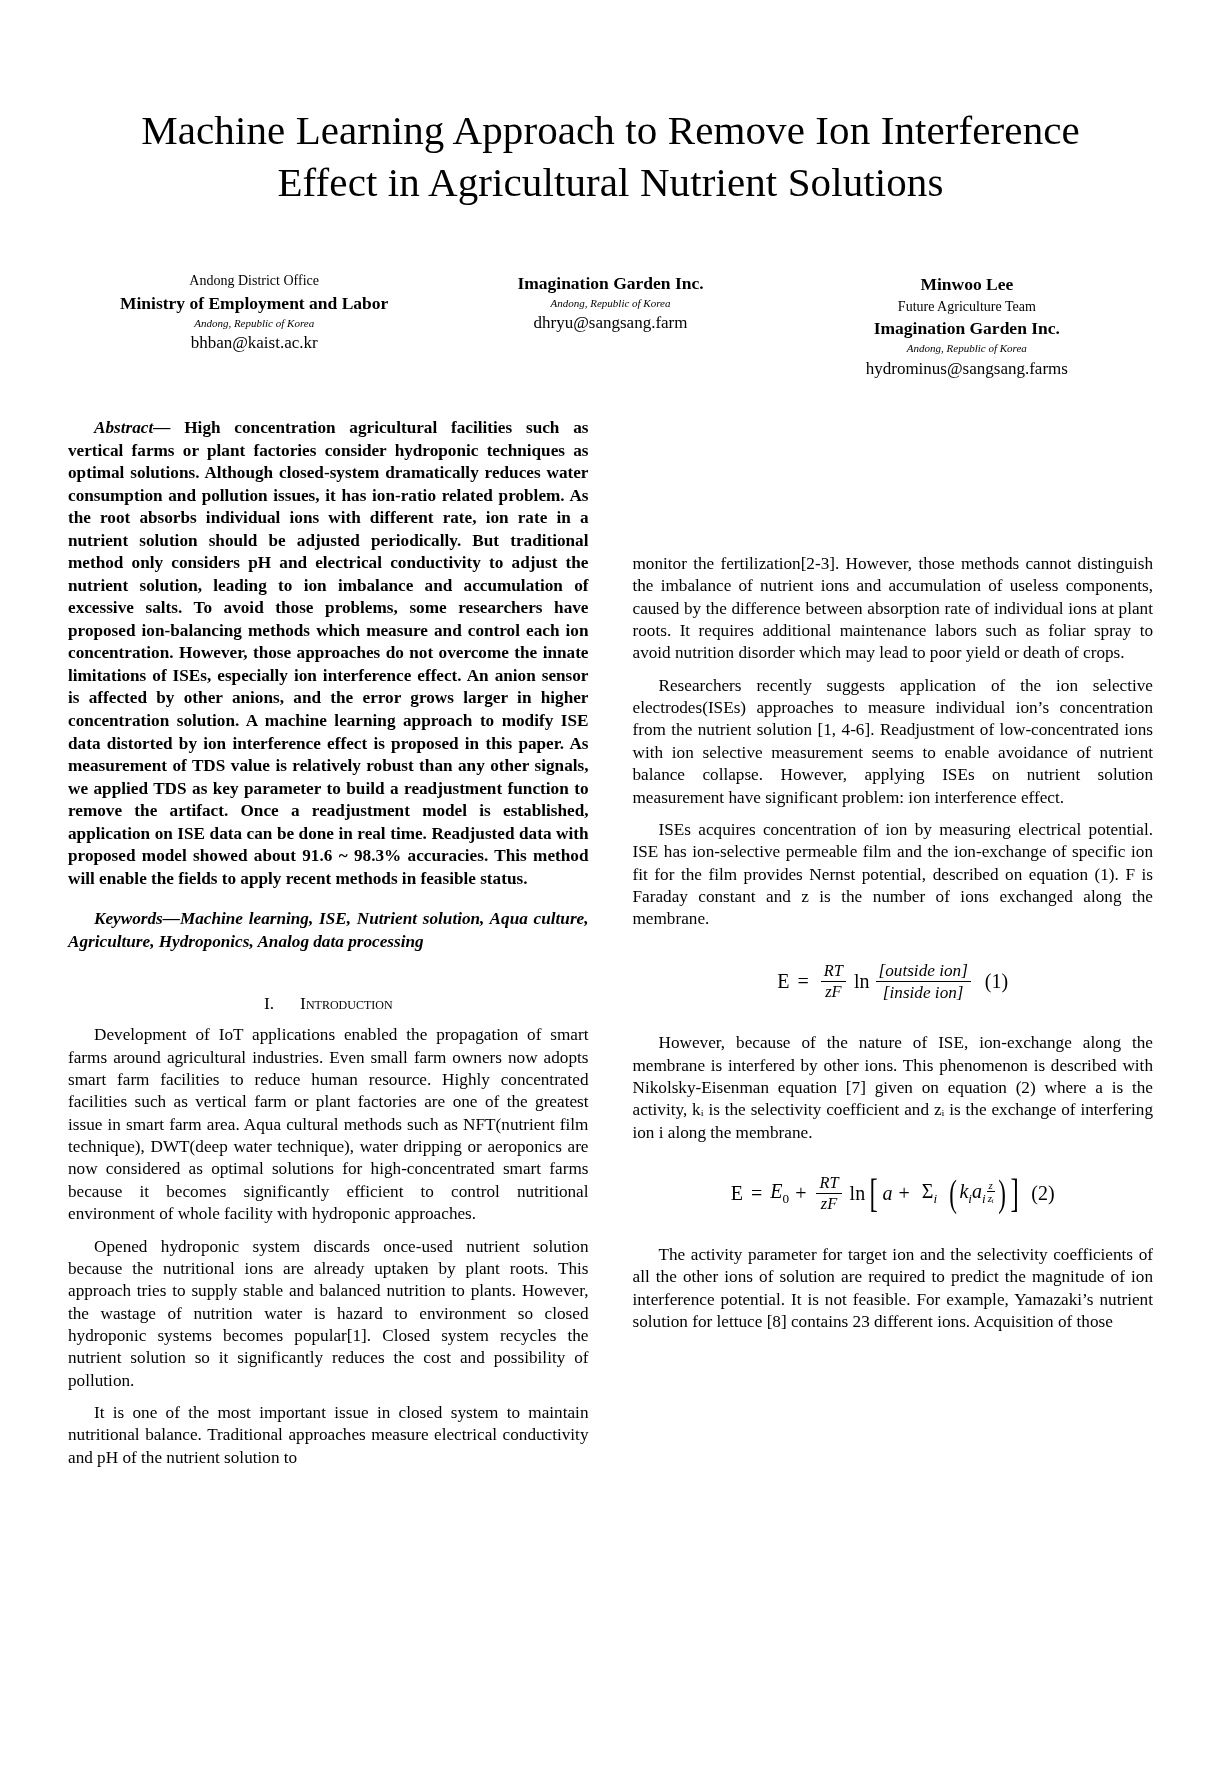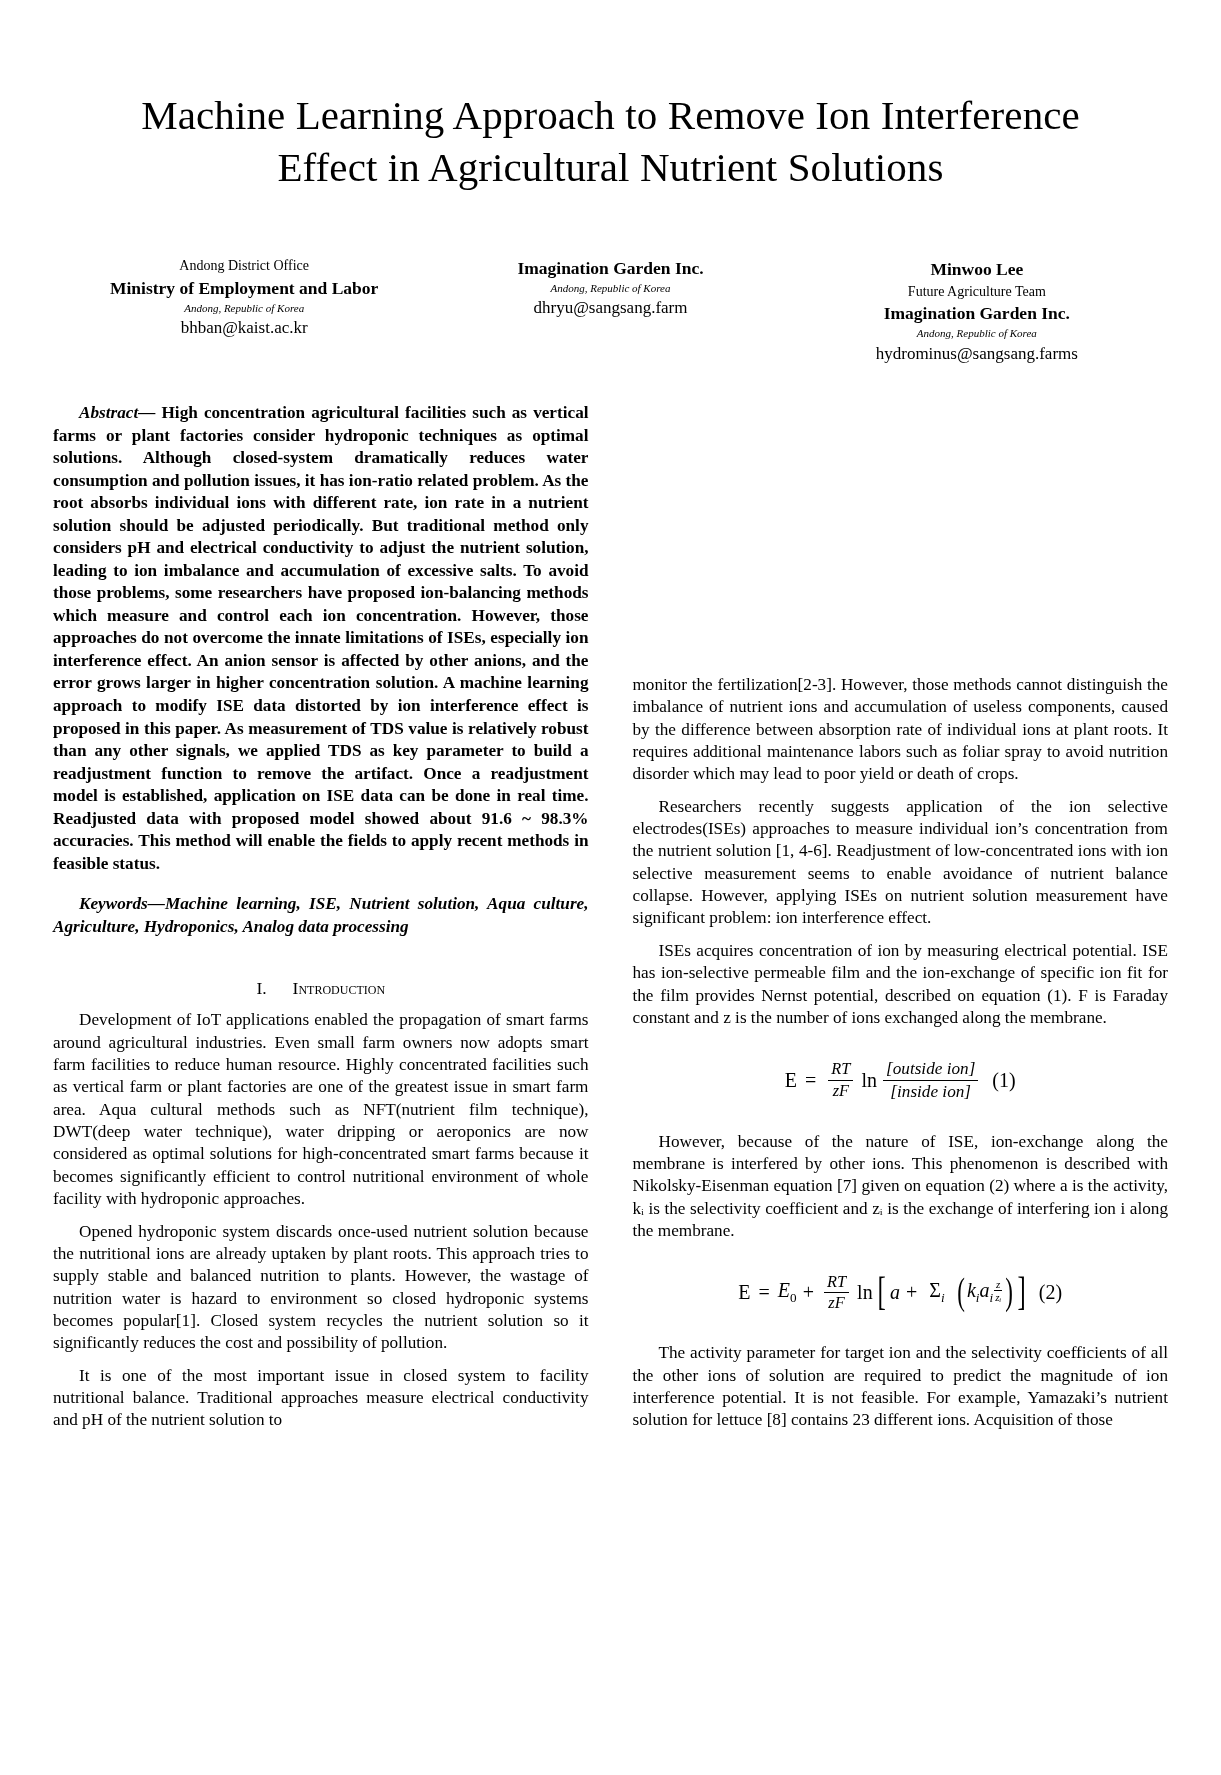--- a/index.html
+++ b/index.html
@@ -11,21 +11,21 @@
     font-family: "Liberation Serif", "DejaVu Serif", serif;
     color: #000000;
   }
   .page {
     position: relative;
     width: 1221px;
     height: 1723px;
     background: #ffffff;
     overflow: hidden;
     box-sizing: border-box;
-    padding: 1px;
+    padding: 16px;
   }
 
   
   .title-block {
     padding: 88px 95px 0 95px;
   }
   .paper-title {
     font-size: 41px;
     line-height: 1.28;
     text-align: center;
@@ -66,21 +66,21 @@
   }
   .author-email {
     font-size: 17px;
   }
 
   
   .columns {
     display: flex;
     margin: 36px 52px 0 52px;
     gap: 44px;
-    align-items: flex-end;
+    align-items: center;
   }
   .col {
     flex: 1 1 0;
     min-width: 0;
   }
 
   p {
     margin: 0 0 10px 0;
     font-size: 17.2px;
     line-height: 1.30;
@@ -220,21 +220,21 @@
     <div class="col">
 
       <p class="abstract"><span class="lead">Abstract—</span><span> High concentration agricultural facilities such as vertical farms or plant factories consider hydroponic techniques as optimal solutions. Although closed-system dramatically reduces water consumption and pollution issues, it has ion-ratio related problem. As the root absorbs individual ions with different rate, ion rate in a nutrient solution should be adjusted periodically. But traditional method only considers pH and electrical conductivity to adjust the nutrient solution, leading to ion imbalance and accumulation of excessive salts. To avoid those problems, some researchers have proposed ion-balancing methods which measure and control each ion concentration. However, those approaches do not overcome the innate limitations of ISEs, especially ion interference effect. An anion sensor is affected by other anions, and the error grows larger in higher concentration solution. A machine learning approach to modify ISE data distorted by ion interference effect is proposed in this paper. As measurement of TDS value is relatively robust than any other signals, we applied TDS as key parameter to build a readjustment function to remove the artifact. Once a readjustment model is established, application on ISE data can be done in real time. Readjusted data with proposed model showed about 91.6 ~ 98.3% accuracies. This method will enable the fields to apply recent methods in feasible status.</span></p>
 
       <p class="keywords">Keywords—Machine learning, ISE, Nutrient solution, Aqua culture, Agriculture, Hydroponics, Analog data processing</p>
 
       <div class="section-head"><span class="num">I.</span><span>Introduction</span></div>
 
       <p class="indent">Development of IoT applications enabled the propagation of smart farms around agricultural industries. Even small farm owners now adopts smart farm facilities to reduce human resource. Highly concentrated facilities such as vertical farm or plant factories are one of the greatest issue in smart farm area. Aqua cultural methods such as NFT(nutrient film technique), DWT(deep water technique), water dripping or aeroponics are now considered as optimal solutions for high-concentrated smart farms because it becomes significantly efficient to control nutritional environment of whole facility with hydroponic approaches.</p>
       <p class="indent">Opened hydroponic system discards once-used nutrient solution because the nutritional ions are already uptaken by plant roots. This approach tries to supply stable and balanced nutrition to plants. However, the wastage of nutrition water is hazard to environment so closed hydroponic systems becomes popular[1]. Closed system recycles the nutrient solution so it significantly reduces the cost and possibility of pollution.</p>
-      <p class="indent">It is one of the most important issue in closed system to facility nutritional balance. Traditional approaches measure electrical conductivity and pH of the nutrient solution to</p>
+      <p class="indent">It is one of the most important issue in closed system to maintain nutritional balance. Traditional approaches measure electrical conductivity and pH of the nutrient solution to</p>
 
     </div>
 
     <div class="col">
 
       <p>monitor the fertilization[2-3]. However, those methods cannot distinguish the imbalance of nutrient ions and accumulation of useless components, caused by the difference between absorption rate of individual ions at plant roots. It requires additional maintenance labors such as foliar spray to avoid nutrition disorder which may  lead to poor yield or death of crops.</p>
       <p class="indent">Researchers recently suggests application of the ion selective electrodes(ISEs) approaches to measure individual ion’s concentration from the nutrient solution [1, 4-6]. Readjustment of low-concentrated ions with ion selective measurement seems to enable avoidance of nutrient balance collapse. However, applying ISEs on nutrient solution measurement have significant problem: ion interference effect.</p>
       <p class="indent">ISEs acquires concentration of ion by measuring electrical potential. ISE has ion-selective permeable film and the ion-exchange of specific ion fit for the film provides Nernst potential, described on equation (1). F is Faraday constant and z is the number of ions exchanged along the membrane.</p>
 
       <div class="equation">

